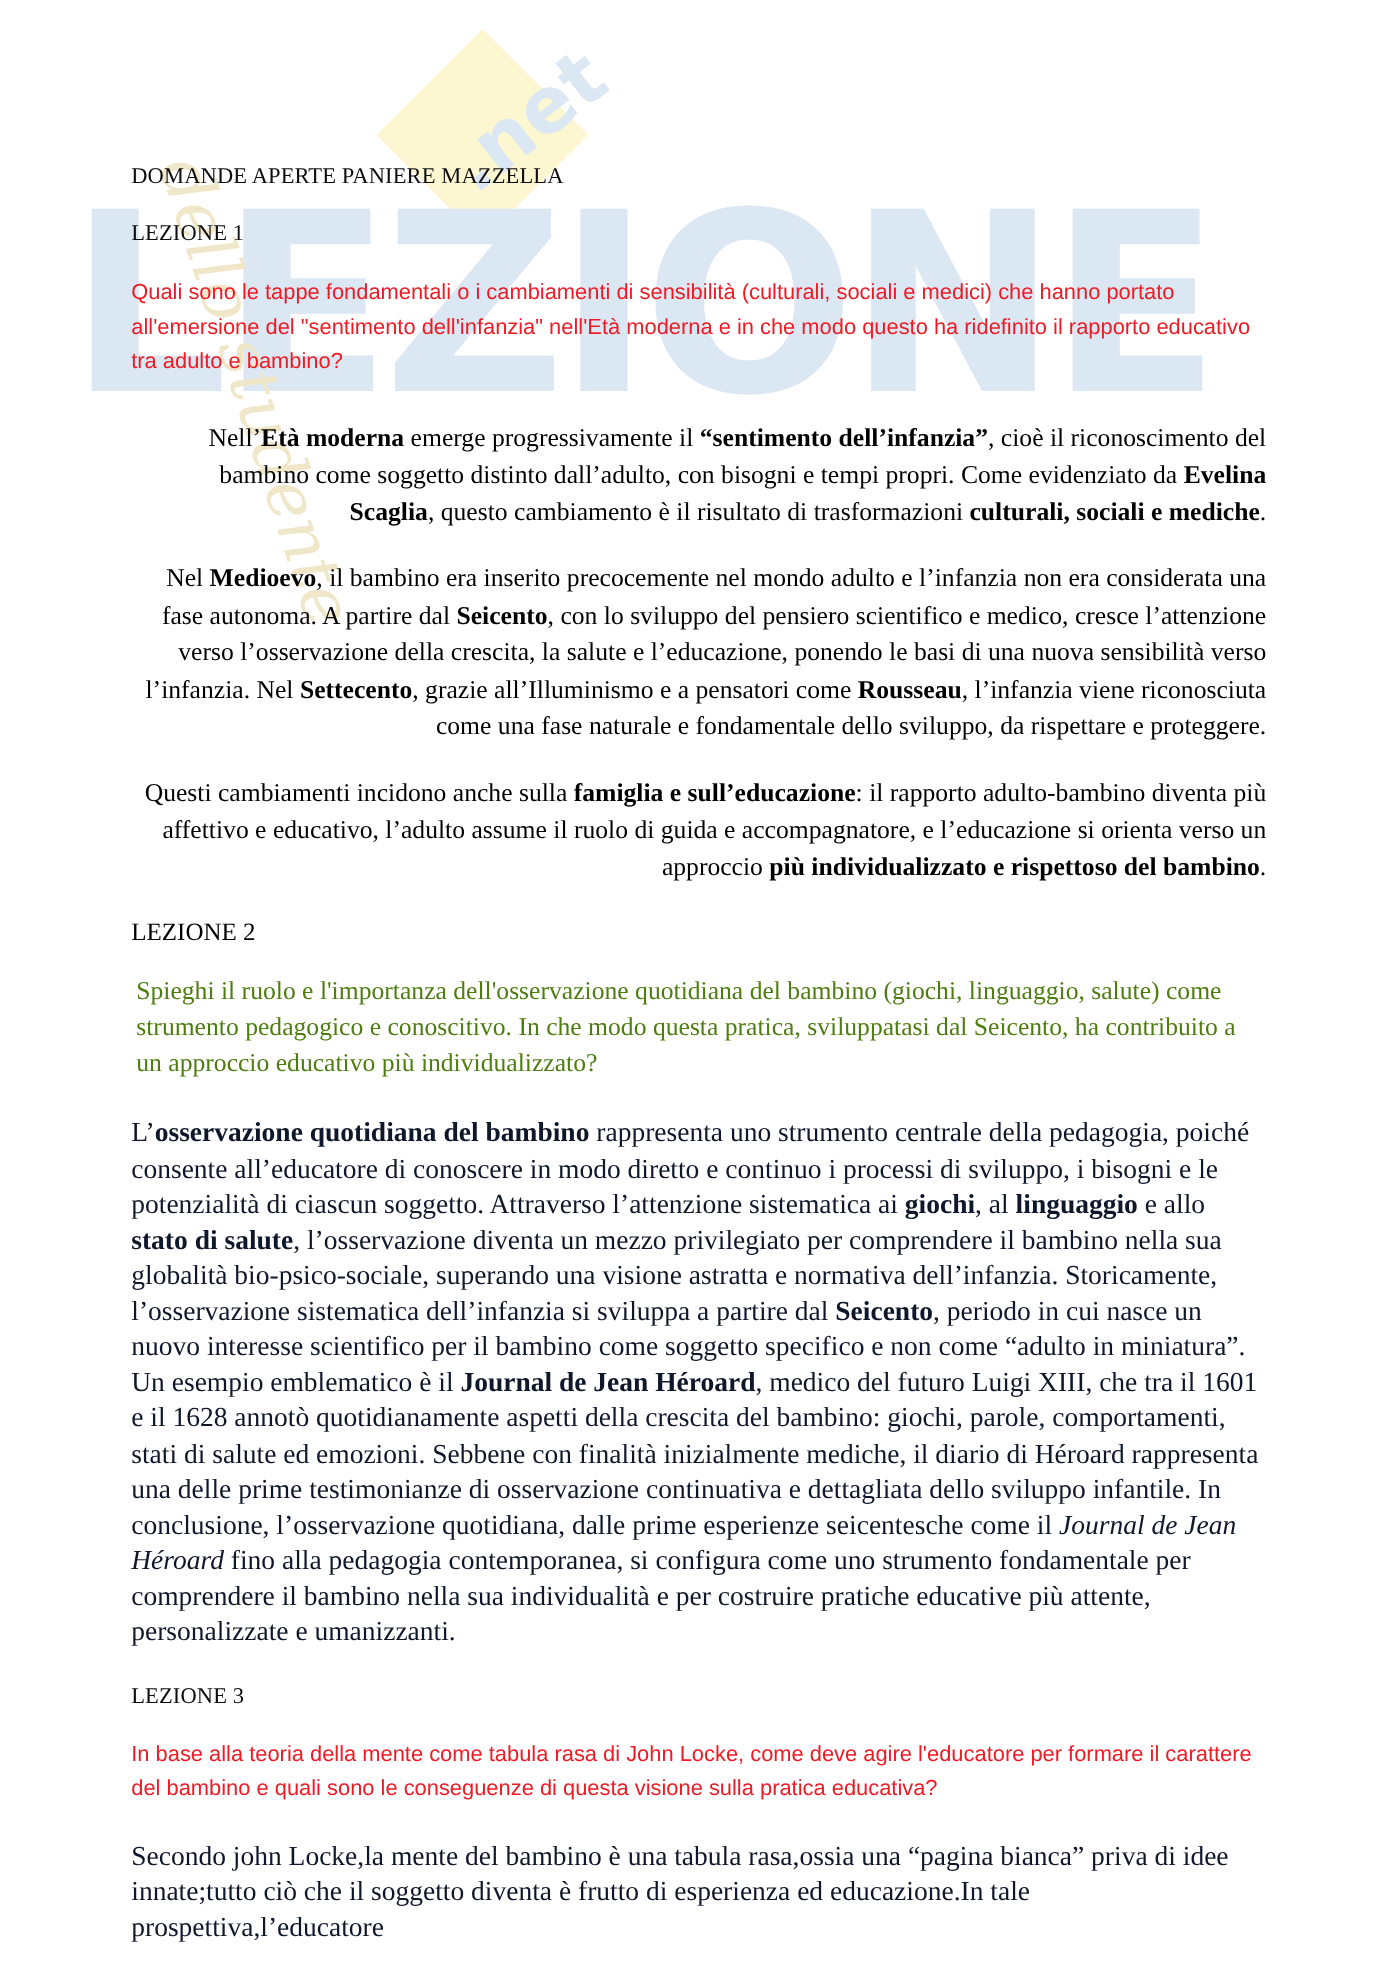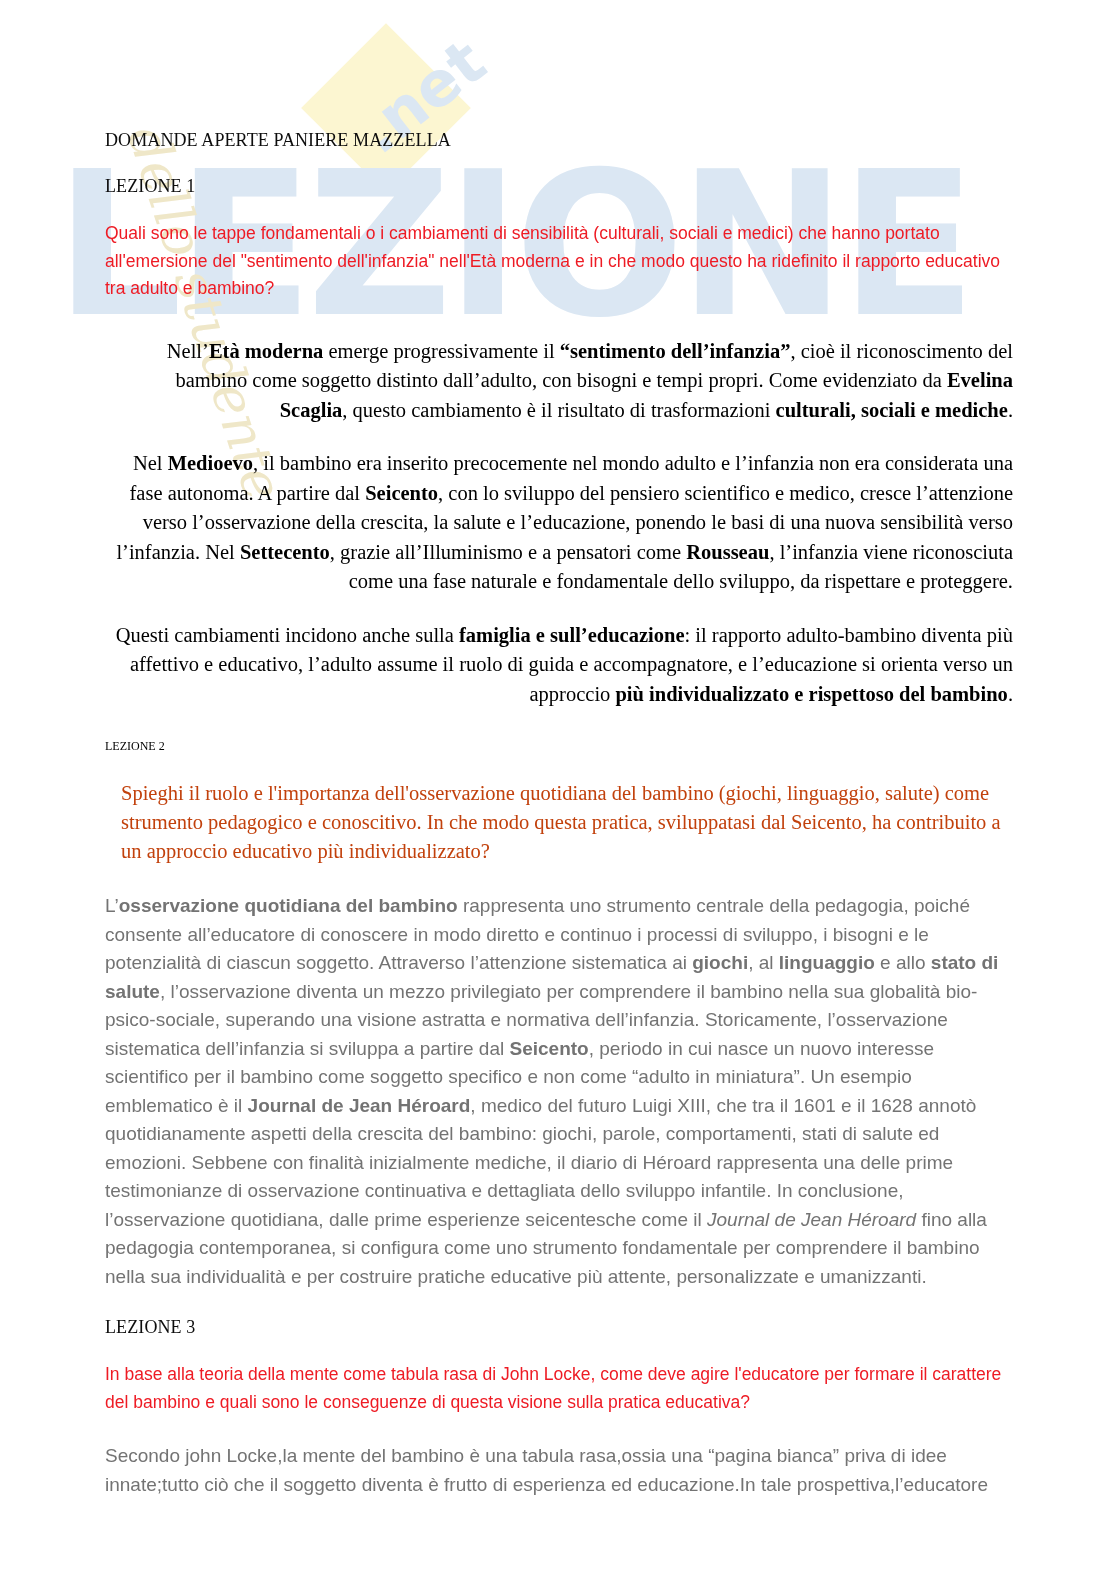--- a/index.html
+++ b/index.html
@@ -89,56 +89,56 @@
   .h-sans {
     font-family: Liberation Serif, serif;
     font-size: 18px;
     line-height: 24px;
     color: #0d0d0d;
     margin: 0 0 22px 0;
     letter-spacing: 0.1px;
   }
   .h-serif {
     font-family: "Liberation Serif", serif;
-    font-size: 12px;
+    font-size: 20px;
     line-height: 26px;
     color: #000000;
     margin: 0 0 20px 0;
   }
 
   
   .q-sans {
     font-family: Liberation Sans, sans-serif;
     font-size: 17.5px;
     line-height: 27.5px;
     color: #ee1b24;
     margin: 0 0 26px 0;
   }
   .q-serif {
     font-family: "Liberation Serif", serif;
     font-size: 20.5px;
     line-height: 29px;
-    color: #c2410c;
-    margin: 0 0 26px 16px;
+    color: #4d7c0f;
+    margin: 0 0 26px 4px;
   }
 
   
   .p-serif {
     font-family: "Liberation Serif", serif;
     font-size: 20.5px;
     line-height: 29.5px;
     color: #000000;
     margin: 0 0 24px 0;
     text-align: right;
   }
   .p-sans {
-    font-family: Liberation Sans, sans-serif;
-    font-size: 19px;
+    font-family: Liberation Serif, serif;
+    font-size: 22px;
     line-height: 28.5px;
-    color: #737373;
+    color: #0f172a;
     margin: 0 0 24px 0;
     text-align: left;
   }
 
   .p-serif b, .p-sans b { font-weight: 700; }
   .p-sans i, .p-serif i { font-style: italic; }
 
   .sp-8  { height: 8px; }
 </style>
 </head>

